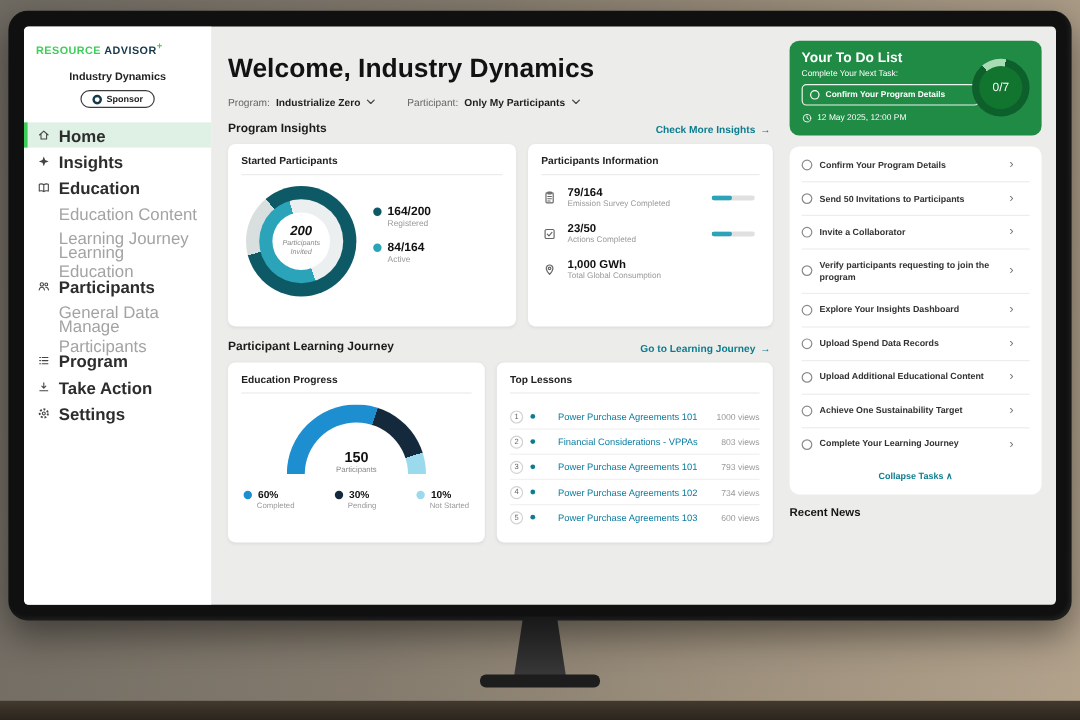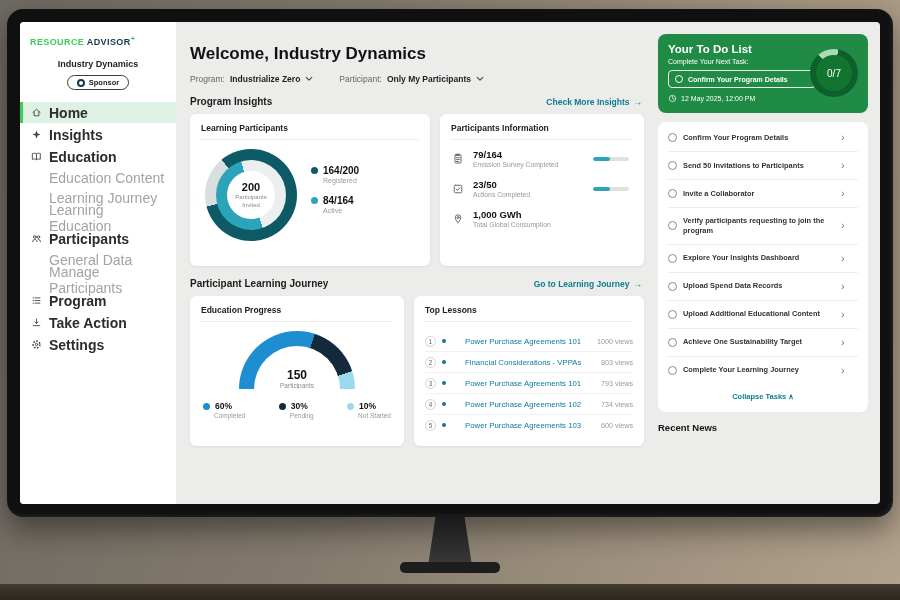--- a/index.html
+++ b/index.html
@@ -34,40 +34,40 @@
   .nav { margin-top:12px; }
   .nav-item { display:flex; align-items:center; gap:7px; height:21px; padding:0 8px 0 11px;
     font-size:14px; font-weight:bold; color:#2d2d2d; cursor:pointer; position:relative; margin:1px 0; }
   .nav-item.sub { padding-left:29px; color:#a3a3a3; font-weight:normal; height:19px; }
   .nav-item.active { background:#dff1e4; }
   .nav-item.active::before { content:""; position:absolute; left:0; top:0; bottom:0; width:3px; background:#3dcd58; }
   .nav-item svg { flex-shrink:0; }
 
   
   .main { flex:1; padding:14px 12px 0 14px; min-width:0; }
-  h1.welcome { font-size:17px; font-weight:bold; color:#121212; margin:8px 0 10px; }
+  h1.welcome { font-size:22px; font-weight:bold; color:#121212; margin:8px 0 10px; }
   .filters { display:flex; gap:26px; align-items:center; font-size:8.5px; color:#666; margin-bottom:6px; }
   .filter { display:flex; align-items:center; gap:5px; cursor:pointer; }
   .filter .val { font-weight:bold; color:#1e1e1e; }
   .section-row { display:flex; justify-content:space-between; align-items:center; margin:12px 2px 7px 0; }
   .section-title { font-size:10px; font-weight:bold; color:#1c1c1c; }
   .section-link { font-size:8.5px; font-weight:bold; color:#0c7d8f; cursor:pointer; display:flex; gap:4px; align-items:center; }
   .cards-row { display:flex; gap:10px; align-items:stretch; }
   .card { background:#fff; border-radius:6px; padding:9px 11px; box-shadow:0 1px 3px rgba(0,0,0,.07); }
   .card-title { font-size:8.5px; font-weight:bold; color:#222; padding-bottom:6px;
     border-bottom:1px solid #ececec; margin-bottom:9px; }
 
   
   .card-invited { width:240px; height:152px; }
   .invited-body { display:flex; align-items:center; gap:14px; padding-left:4px; }
   .donut { position:relative; width:92px; height:92px; }
   .donut .ring1 { position:absolute; inset:0; border-radius:50%; }
   .donut .ring2 { position:absolute; inset:11px; border-radius:50%; }
   .donut .hole { position:absolute; inset:22px; border-radius:50%; background:#fff;
-    display:flex; flex-direction:column; align-items:center; justify-content:center; }
+    display:flex; flex-direction:column; align-items:center; justify-content:center;font-style:italic; }
   .donut .hole .v { font-size:11px; font-weight:bold; color:#111; }
   .donut .hole .l { font-size:6px; color:#8a8a8a; text-align:center; width:40px; line-height:1.25; margin-top:1px; }
   .legend-block { margin-bottom:11px; }
   .legend-line { display:flex; align-items:center; gap:5px; }
   .legend-dot { width:7px; height:7px; border-radius:50%; flex-shrink:0; }
   .legend-val { font-size:10px; font-weight:bold; color:#111; }
   .legend-lab { font-size:7px; color:#999; margin-left:12px; margin-top:1px; }
 
   
   .card-info { flex:1; height:152px; }
@@ -235,21 +235,21 @@
         <span class="section-title">Program Insights</span>
         <span class="section-link">
           <span>Check More Insights</span>
           <span>→</span>
         </span>
       </div>
 
       <div class="cards-row">
 
         <div class="card card-invited">
-          <div class="card-title">Learning Participants</div>
+          <div class="card-title">Started Participants</div>
           <div class="invited-body">
             <div class="donut">
               <div class="ring1" style="background: conic-gradient(from 320deg, rgb(13, 90, 102) 0deg, rgb(13, 90, 102) 82%, rgb(217, 222, 223) 82%, rgb(217, 222, 223) 100%);"></div>
               <div class="ring2" style="background: conic-gradient(from 160deg, rgb(43, 163, 184) 0deg, rgb(43, 163, 184) 51%, rgb(236, 239, 240) 51%, rgb(236, 239, 240) 100%);"></div>
               <div class="hole">
                 <span class="v">200</span>
                 <span class="l">Participants Invited</span>
               </div>
             </div>
             <div>

